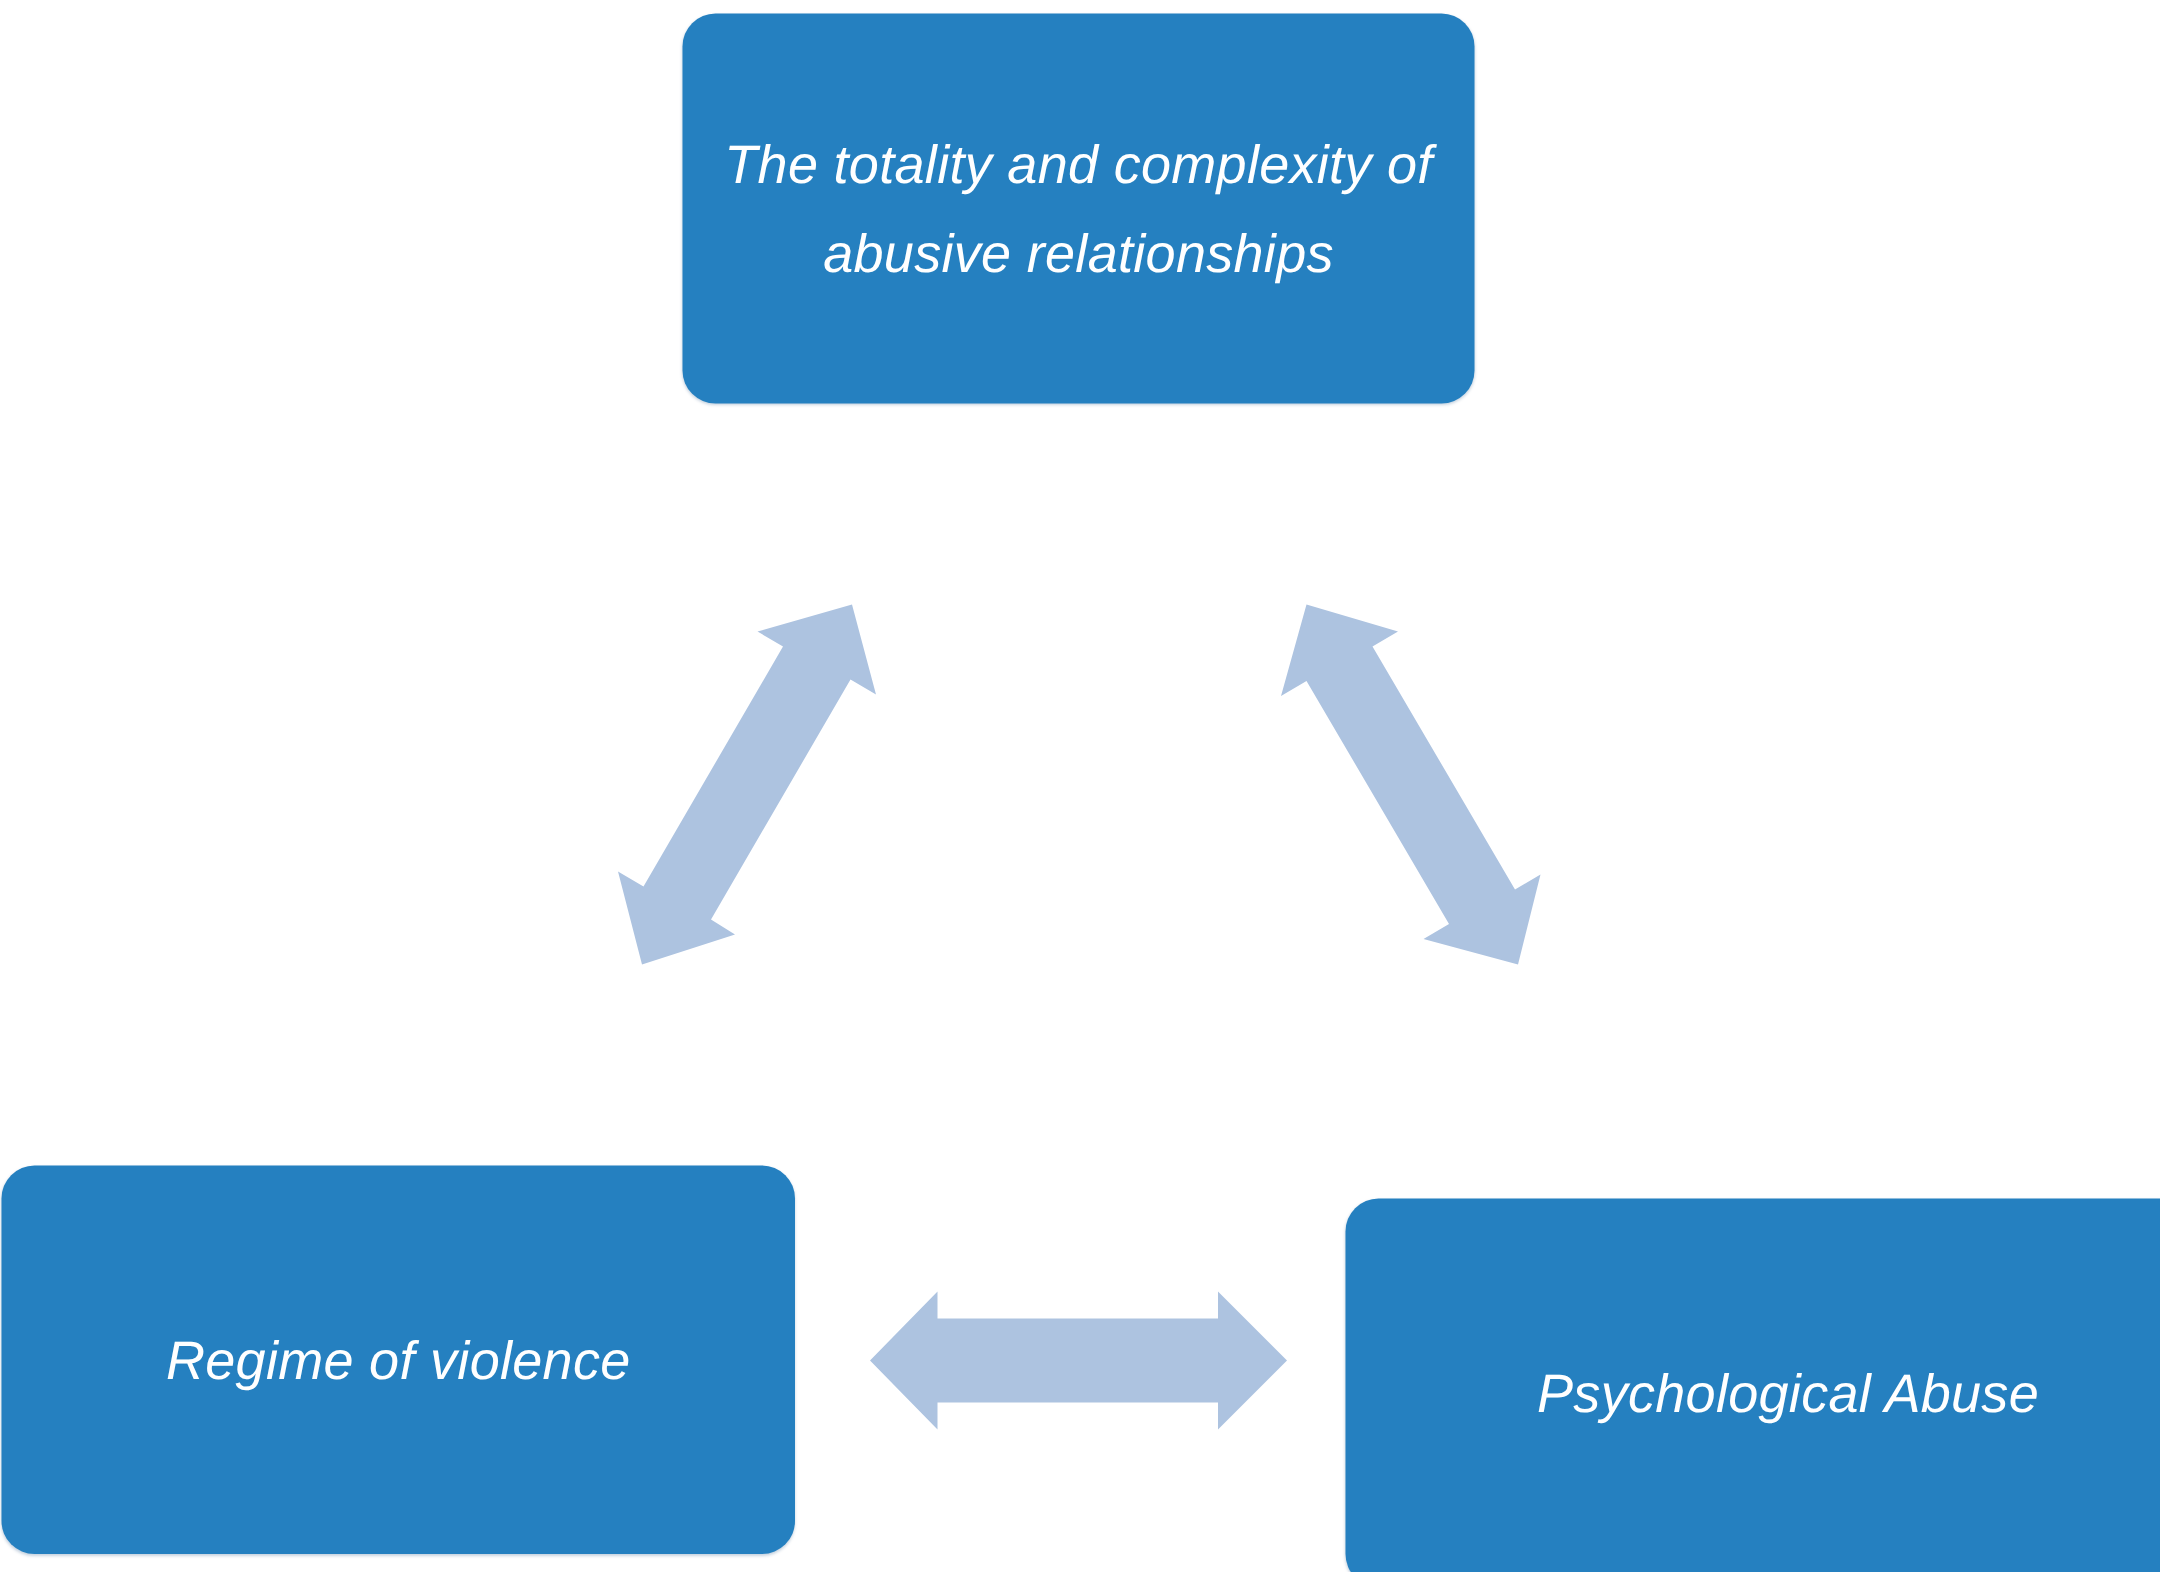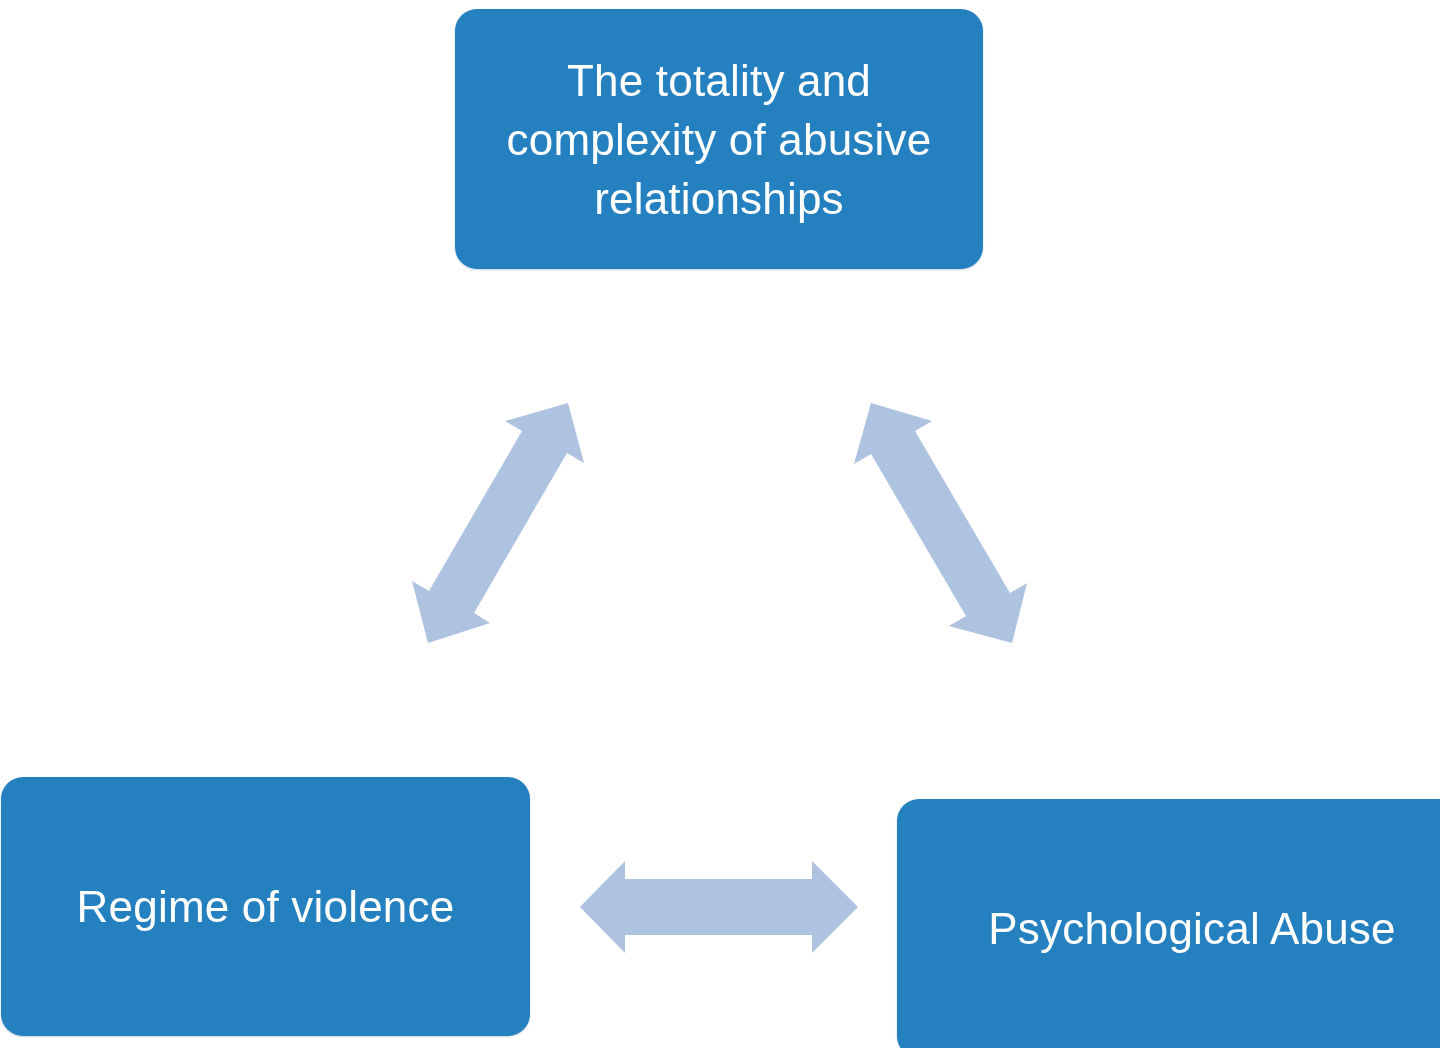--- a/index.html
+++ b/index.html
@@ -20,23 +20,24 @@
       border-radius: 22px;
       display: flex;
       align-items: center;
       justify-content: center;
       text-align: center;
       color: #ffffff;
       box-sizing: border-box;
       box-shadow: 0 1px 2px rgba(30,80,130,0.25);
     }
     .node span {
-      font-size: 44px;
+      font-size: 36px;
       line-height: 59px;
       letter-spacing: 0.2px;
+      font-style: italic;
     }
     #node-top {
       left: 455px;
       top: 9px;
       width: 528px;
       height: 260px;
       padding: 0 24px;
     }
     #node-left {
       left: 1px;

